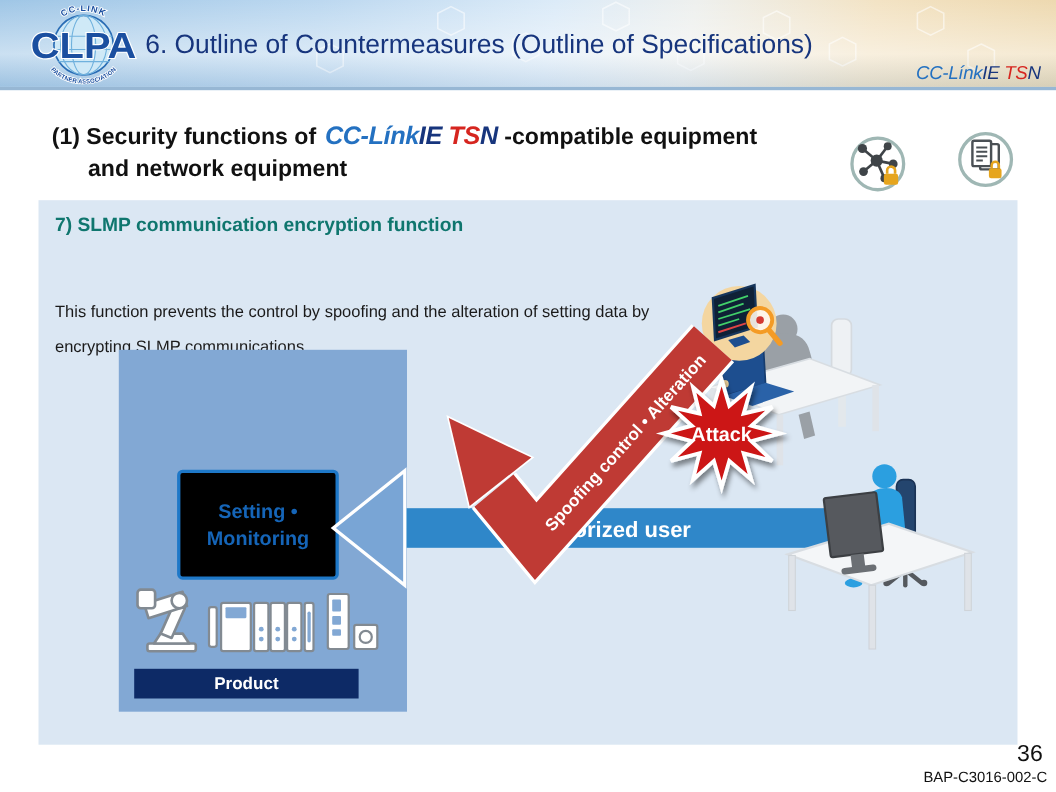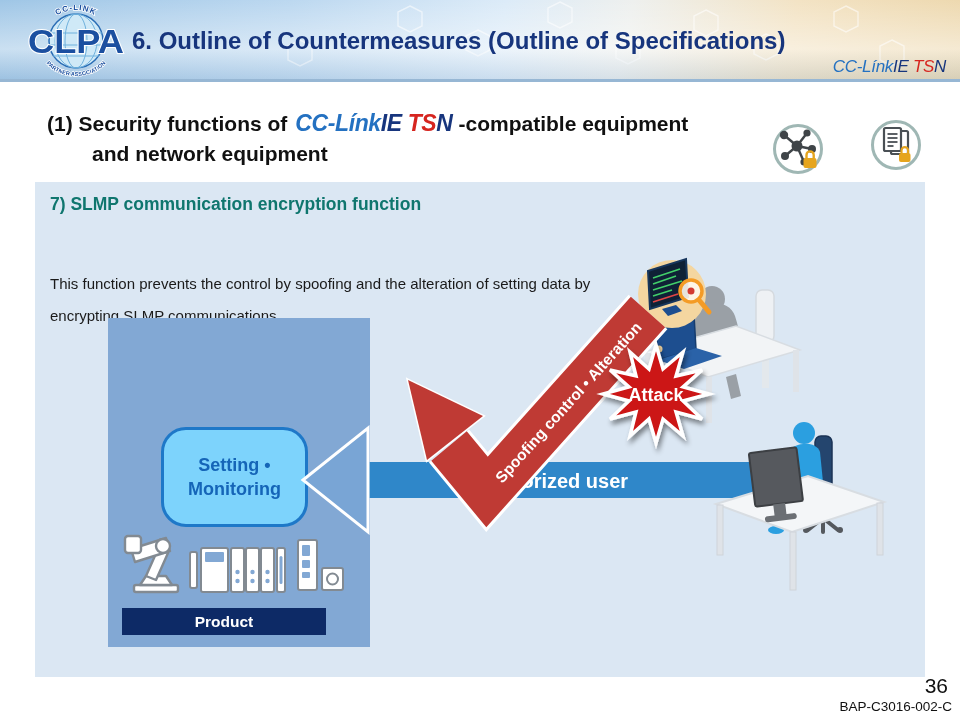--- a/index.html
+++ b/index.html
@@ -6,37 +6,37 @@
   .slide{position:relative;width:960px;height:720px;background:#ffffff;overflow:hidden;
          font-family:"Liberation Sans", sans-serif;}
   
   .header{position:absolute;left:0;top:0;width:960px;height:79px;
           background:linear-gradient(100deg,#9fc6e6 0%,#bcd8f0 30%,#dcebf8 52%,#eef0ee 65%,#f3e3c4 82%,#edd8ae 100%);
           border-bottom:3px solid #97b7d4;}
   .header .sheen{position:absolute;inset:0;
           background:linear-gradient(180deg,rgba(255,255,255,0) 0%,rgba(255,255,255,.45) 62%,rgba(150,180,210,.25) 100%);}
   .hexsvg{position:absolute;inset:0;}
   .slide-title{position:absolute;left:132px;top:0;height:79px;line-height:82px;
-          font-size:24px;font-weight:bold;color:#17357d;white-space:nowrap;text-align:center;}
+          font-size:24px;font-weight:normal;color:#17357d;white-space:nowrap;text-align:center;}
   .clpa{position:absolute;left:24px;top:5px;}
   .brandlogo{position:absolute;right:14px;top:57px;font-style:italic;font-weight:normal;
           font-size:17px;white-space:nowrap;letter-spacing:-0.3px;}
   .lg-cclink{color:#2471c1;} .lg-ie{color:#17357d;} .lg-ts{color:#d6251f;} .lg-n{color:#17357d;}
   
   .h-line1{position:absolute;left:47px;top:110px;font-size:21px;font-weight:bold;color:#111;white-space:nowrap;}
-  .h-line2{position:absolute;left:92px;top:142px;font-size:21px;font-weight:bold;color:#111;white-space:nowrap;}
+  .h-line2{position:absolute;left:80px;top:142px;font-size:21px;font-weight:bold;color:#111;white-space:nowrap;}
   .inline-logo{font-style:italic;font-size:23px;margin:0 6px 0 8px;letter-spacing:-0.4px;}
   .circle-icon{position:absolute;}
   
   .panel{position:absolute;left:35px;top:182px;width:890px;height:495px;background:#dbe7f3;z-index:1;}
   .subtitle{position:absolute;left:50px;top:194px;font-size:17.5px;font-weight:bold;color:#0f766e;z-index:2;}
   .bodyline{position:absolute;left:50px;font-size:15px;color:#1a1a1a;z-index:2;margin-top:48px;}
   .product-box{position:absolute;left:108px;top:318px;width:262px;height:329px;background:#82a8d4;z-index:2;}
-  .setting-box{position:absolute;left:161px;top:427px;width:141px;height:94px;background:#7dd3fc;
-          border:3px solid #1e78c8;border-radius:25px;z-index:4;
+  .setting-box{position:absolute;left:161px;top:427px;width:141px;height:94px;background:#000000;
+          border:3px solid #1e78c8;border-radius:5px;z-index:4;
           display:flex;flex-direction:column;align-items:center;justify-content:center;}
   .setting-box span{font-size:18px;font-weight:bold;color:#1565b8;line-height:1.35;}
   .product-bar{position:absolute;left:122px;top:608px;width:204px;height:27px;background:#0d2a66;
           color:#fff;font-size:15.5px;font-weight:bold;text-align:center;line-height:27px;z-index:4;}
   .overlay{position:absolute;left:0;top:0;z-index:5;pointer-events:none;}
   
   .page-num{position:absolute;right:12px;top:674px;font-size:21px;color:#111;z-index:6;}
   .doc-code{position:absolute;right:8px;top:699px;font-size:13.5px;color:#111;z-index:6;}
 </style>
 </head>

